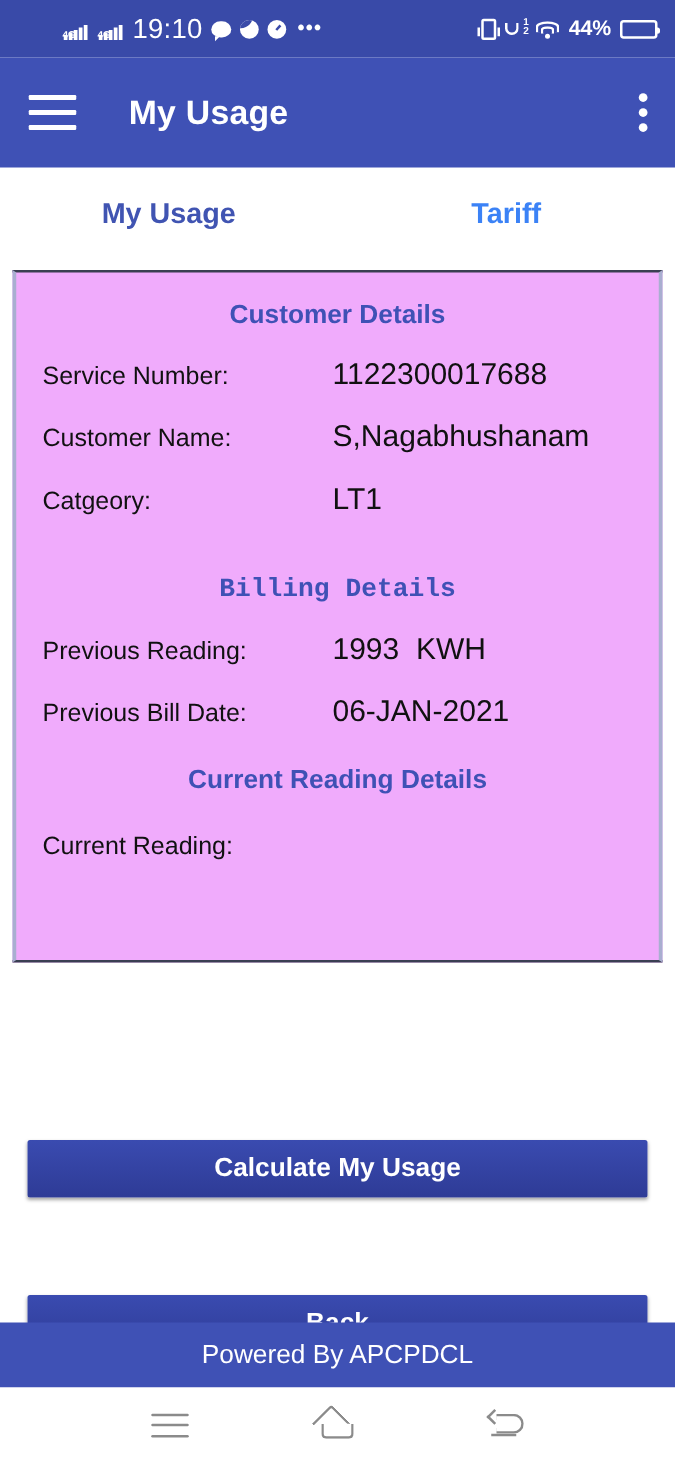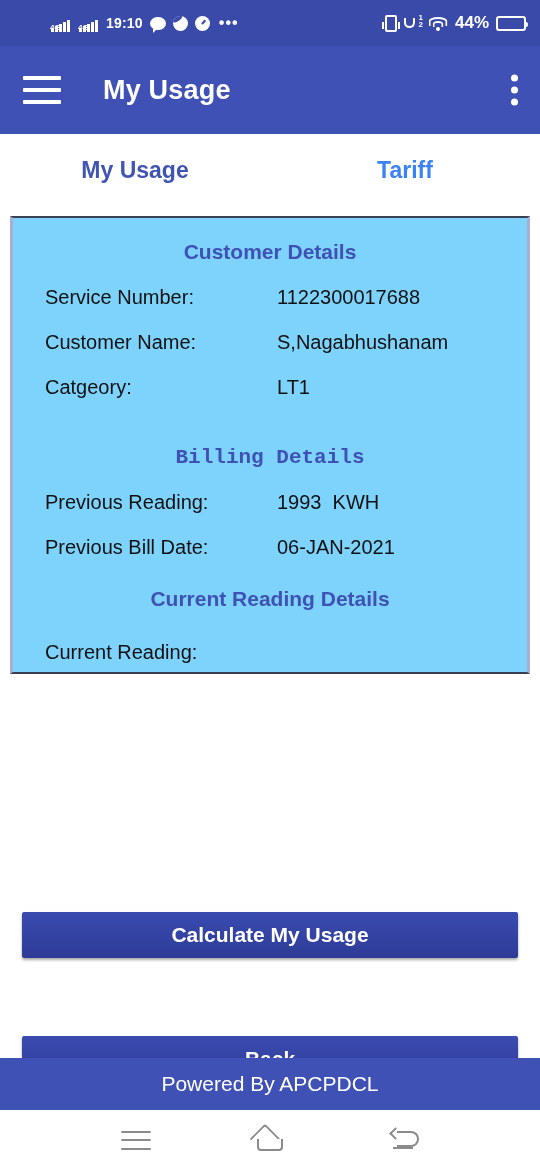--- a/index.html
+++ b/index.html
@@ -12,21 +12,21 @@
   }
 
   
   .statusbar{
     height:46px; background:#394aa8; color:#fff;
     display:flex; align-items:center; justify-content:space-between;
     padding:0 14px; font-size:17px; font-weight:bold;
   }
   .sb-left, .sb-right{ display:flex; align-items:center; gap:7px; }
   .sb-left{ padding-left:36px; }
-  .clock{ font-size:14px; font-weight:bold; letter-spacing:.2px; }
+  .clock{ font-size:22px; font-weight:normal; letter-spacing:.2px; }
   .sig{ position:relative; width:21px; height:17px; display:inline-block; }
   .sig .g{ position:absolute; left:0; bottom:0; font-size:8px; font-weight:bold; line-height:8px; }
   .sig i{ position:absolute; bottom:0; width:2.6px; background:#fff; display:block; }
   .sig i:nth-child(2){ left:1px; height:4px;}
   .sig i:nth-child(3){ left:5px; height:6px;}
   .sig i:nth-child(4){ left:9px; height:8px;}
   .sig i:nth-child(5){ left:13px; height:10px;}
   .sig i:nth-child(6){ left:17px; height:12px;}
   .bubble{ width:16px;height:13px;background:#fff;border-radius:8px/7px; position:relative; display:inline-block;}
   .bubble::after{content:"";position:absolute;left:3px;bottom:-3px;border-left:4px solid #fff;border-bottom:4px solid transparent;}
@@ -63,32 +63,32 @@
   .kebab i{ width:7px;height:7px;border-radius:50%;background:#fff;display:block;}
 
   
   .tabs{ height:72px; display:flex; background:#fff;}
   .tab{ flex:1; display:flex; align-items:center; justify-content:center; font-size:23px; font-weight:bold; cursor:pointer;}
   .tab.active{ color:#4054b2;}
   .tab.inactive{ color:#3b82f6;}
 
   
   .card{
-    position:absolute; left:10px; top:216px; width:520px; height:458px;
-    background:#7dd3fc;
+    position:absolute; left:10px; top:216px; width:520px; height:554px;
+    background:#f0abfc;
     border-top:2px solid #3a3f52;
     border-bottom:2px solid #3a3f52;
     border-left:3px solid #a9aed0;
     border-right:3px solid #a9aed0;
   }
   .sec-title{ text-align:center; color:#3f51b5; font-size:21px; font-weight:bold;}
   .st1{ margin-top:22px;} .st2{ margin-top:47px;font-family:Liberation Mono, monospace;} .st3{ margin-top:28px;}
-  .row{ display:flex; align-items:baseline; padding:0 32px; margin-top:22px;}
+  .row{ display:flex; align-items:baseline; padding:0 21px; margin-top:22px;}
   .row .lbl{ width:232px; font-size:20px; color:#111; }
-  .row .val{ font-size:20px; color:#111; white-space:pre;}
+  .row .val{ font-size:24px; color:#111; white-space:pre;}
   .row.reading{ margin-top:30px; }
   .cr-input{
     width:220px; border:none; border-bottom:2px solid #9a9a9a; background:transparent;
     font-family:"Liberation Sans", sans-serif; font-size:20px; color:#111;
     padding:0 0 7px 4px; outline:none;
   }
   .cr-input::placeholder{ color:#a6a6a6; }
 
   
   .btn{

